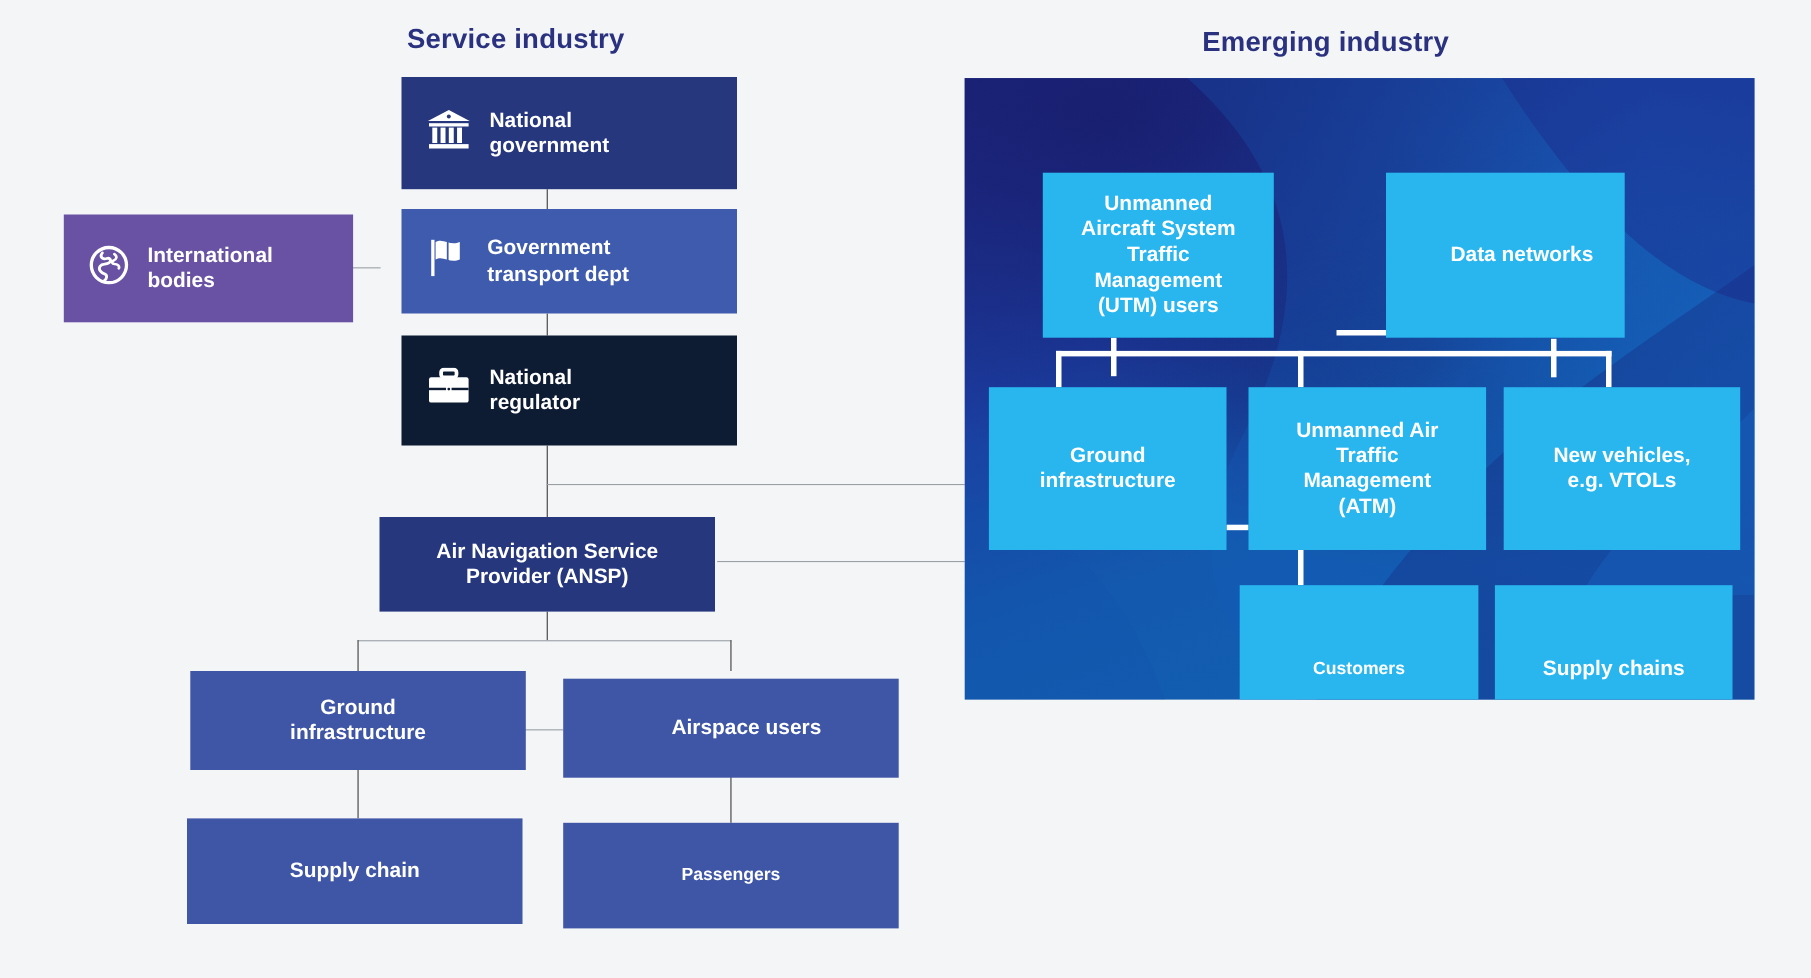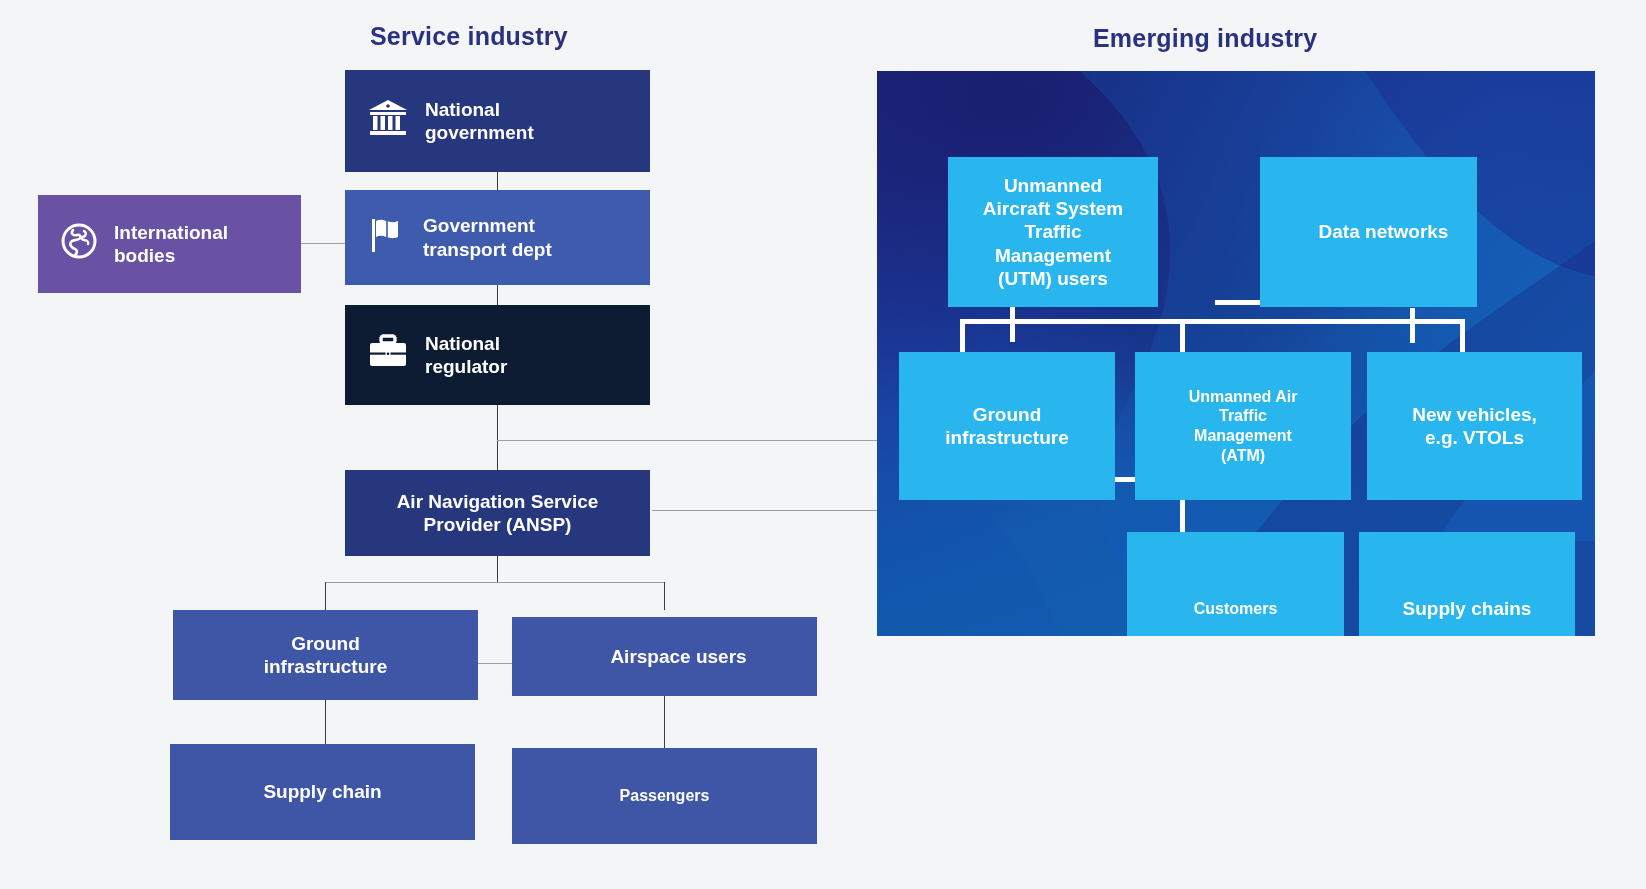--- a/index.html
+++ b/index.html
@@ -24,21 +24,21 @@
     position:absolute;
     color:#ffffff;
     font-weight:bold;
     display:flex;
     align-items:center;
     justify-content:center;
     text-align:center;
     line-height:1.22;
     box-sizing:border-box;
   }
-  .box.icon-box{justify-content:flex-start;padding-left:22px;text-align:left;}
+  .box.icon-box{justify-content:flex-start;padding-left:22px;text-align:left;margin-left:20px;}
   .box .ic{flex:0 0 auto;margin-right:16px;display:block;}
   .box .lbl{display:block;}
 
   
   .c-navy     {background:#26377e;}
   .c-royal    {background:#3f5bad;}
   .c-black    {background:#0d1b33;}
   .c-purple   {background:#6952a3;}
   .c-indigo   {background:#3f55a5;}
 
@@ -152,21 +152,21 @@
     <span class="lbl" style="white-space:pre-line;">International
 bodies</span>
   </div>
 
   <div class="box c-navy" style="left:345px;top:470px;width:305px;height:86px;font-size:19px;white-space:pre-line;">Air Navigation Service
 Provider (ANSP)</div>
 
   <div class="box c-indigo" style="left:173px;top:610px;width:305px;height:90px;font-size:19px;white-space:pre-line;">Ground
 infrastructure</div>
 
-  <div class="box c-indigo" style="left:512px;top:617px;width:305px;height:79px;font-size:19px;white-space:pre-line;padding-left:28px;">Airspace users</div>
+  <div class="box c-indigo" style="left:512px;top:617px;width:305px;height:90px;font-size:19px;white-space:pre-line;padding-left:28px;">Airspace users</div>
 
   <div class="box c-indigo" style="left:170px;top:744px;width:305px;height:96px;font-size:19px;white-space:pre-line;">Supply chain</div>
 
   <div class="box c-indigo" style="left:512px;top:748px;width:305px;height:96px;font-size:16px;white-space:pre-line;">Passengers</div>
 
   <div id="emerging-panel">
 
     <svg class="swoosh" style="left:0;top:0;width:718px;height:622px;" viewBox="0 0 718 622" aria-hidden="true">
       <path d="M150 -40 C300 60, 330 180, 250 330 C190 450, 230 560, 420 622 L718 622 L718 -40 Z" fill="rgba(20,95,185,.28)"></path>
       <path d="M470 -30 C560 120, 640 190, 718 205 L718 -30 Z" fill="rgba(28,42,140,.45)"></path>
@@ -193,21 +193,21 @@
 Aircraft System
 Traffic
 Management
 (UTM) users</div>
 
     <div class="box c-cyan" style="left:383px;top:86px;width:217px;height:150px;font-size:19px;white-space:pre-line;padding-left:30px;">Data networks</div>
 
     <div class="box c-cyan" style="left:22px;top:281px;width:216px;height:148px;font-size:19px;white-space:pre-line;">Ground
 infrastructure</div>
 
-    <div class="box c-cyan" style="left:258px;top:281px;width:216px;height:148px;font-size:16px;white-space:pre-line;">Unmanned Air
+    <div class="box c-cyan" style="left:258px;top:281px;width:216px;height:148px;font-size:19px;white-space:pre-line;">Unmanned Air
 Traffic
 Management
 (ATM)</div>
 
     <div class="box c-cyan" style="left:490px;top:281px;width:215px;height:148px;font-size:19px;white-space:pre-line;">New vehicles,
 e.g. VTOLs</div>
 
     <div class="box c-cyan" style="left:250px;top:461px;width:217px;height:153px;font-size:16px;white-space:pre-line;">Customers</div>
 
     <div class="box c-cyan" style="left:482px;top:461px;width:216px;height:153px;font-size:19px;white-space:pre-line;">Supply chains</div>

